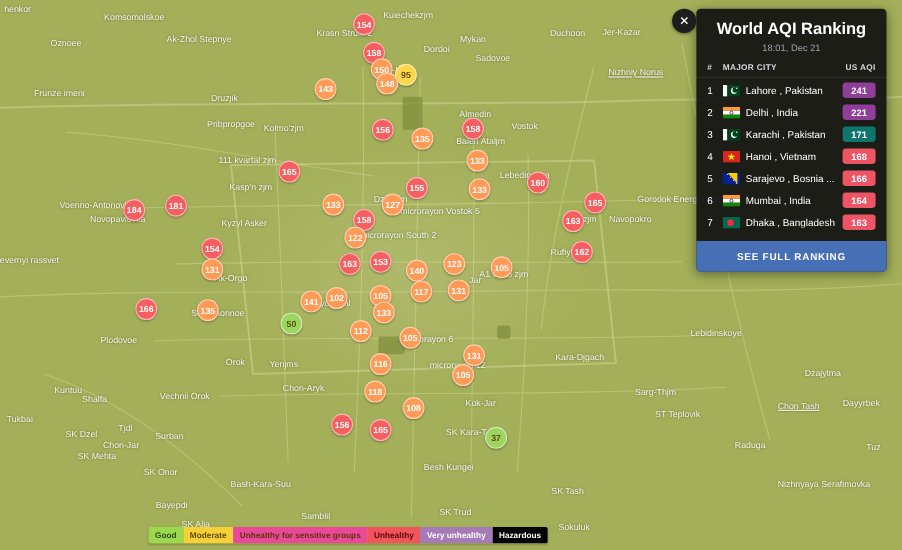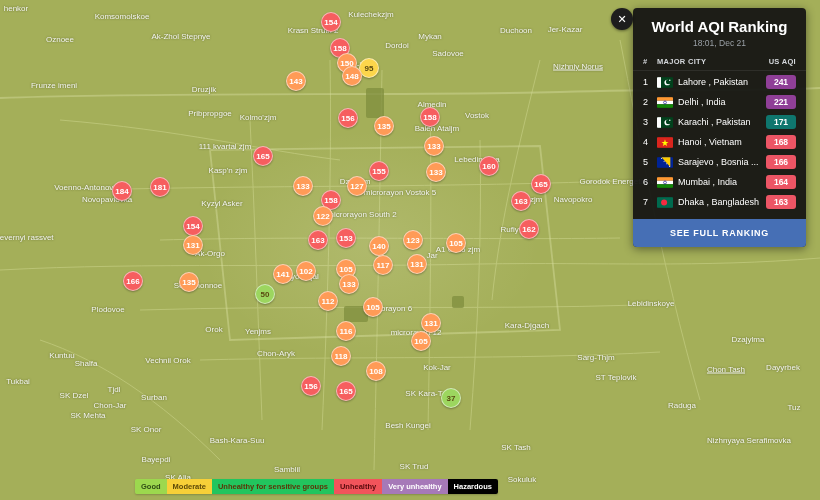--- a/index.html
+++ b/index.html
@@ -307,19 +307,19 @@
           <span class="city">Dhaka , Bangladesh</span>
           <span class="badge" style="background:#ed5565">163</span>
         </div>
       </div>
     <button class="see-btn">SEE FULL RANKING</button>
   </div>
 
   <div class="legend">
       <span class="legend-item" style="background: rgb(156, 216, 78); color: rgb(47, 77, 20);">Good</span>
       <span class="legend-item" style="background: rgb(247, 208, 56); color: rgb(93, 74, 8);">Moderate</span>
-      <span class="legend-item" style="background: #22c55e; color: rgb(92, 53, 8);">Unhealthy for sensitive groups</span>
+      <span class="legend-item" style="background: #ec4899; color: rgb(92, 53, 8);">Unhealthy for sensitive groups</span>
       <span class="legend-item" style="background: rgb(242, 84, 91); color: rgb(87, 9, 12);">Unhealthy</span>
       <span class="legend-item" style="background: rgb(166, 121, 184); color: rgb(255, 255, 255);">Very unhealthy</span>
       <span class="legend-item" style="background: #000000; color: rgb(255, 255, 255);">Hazardous</span>
     </div>
 
 </div>
 
 </body></html>

